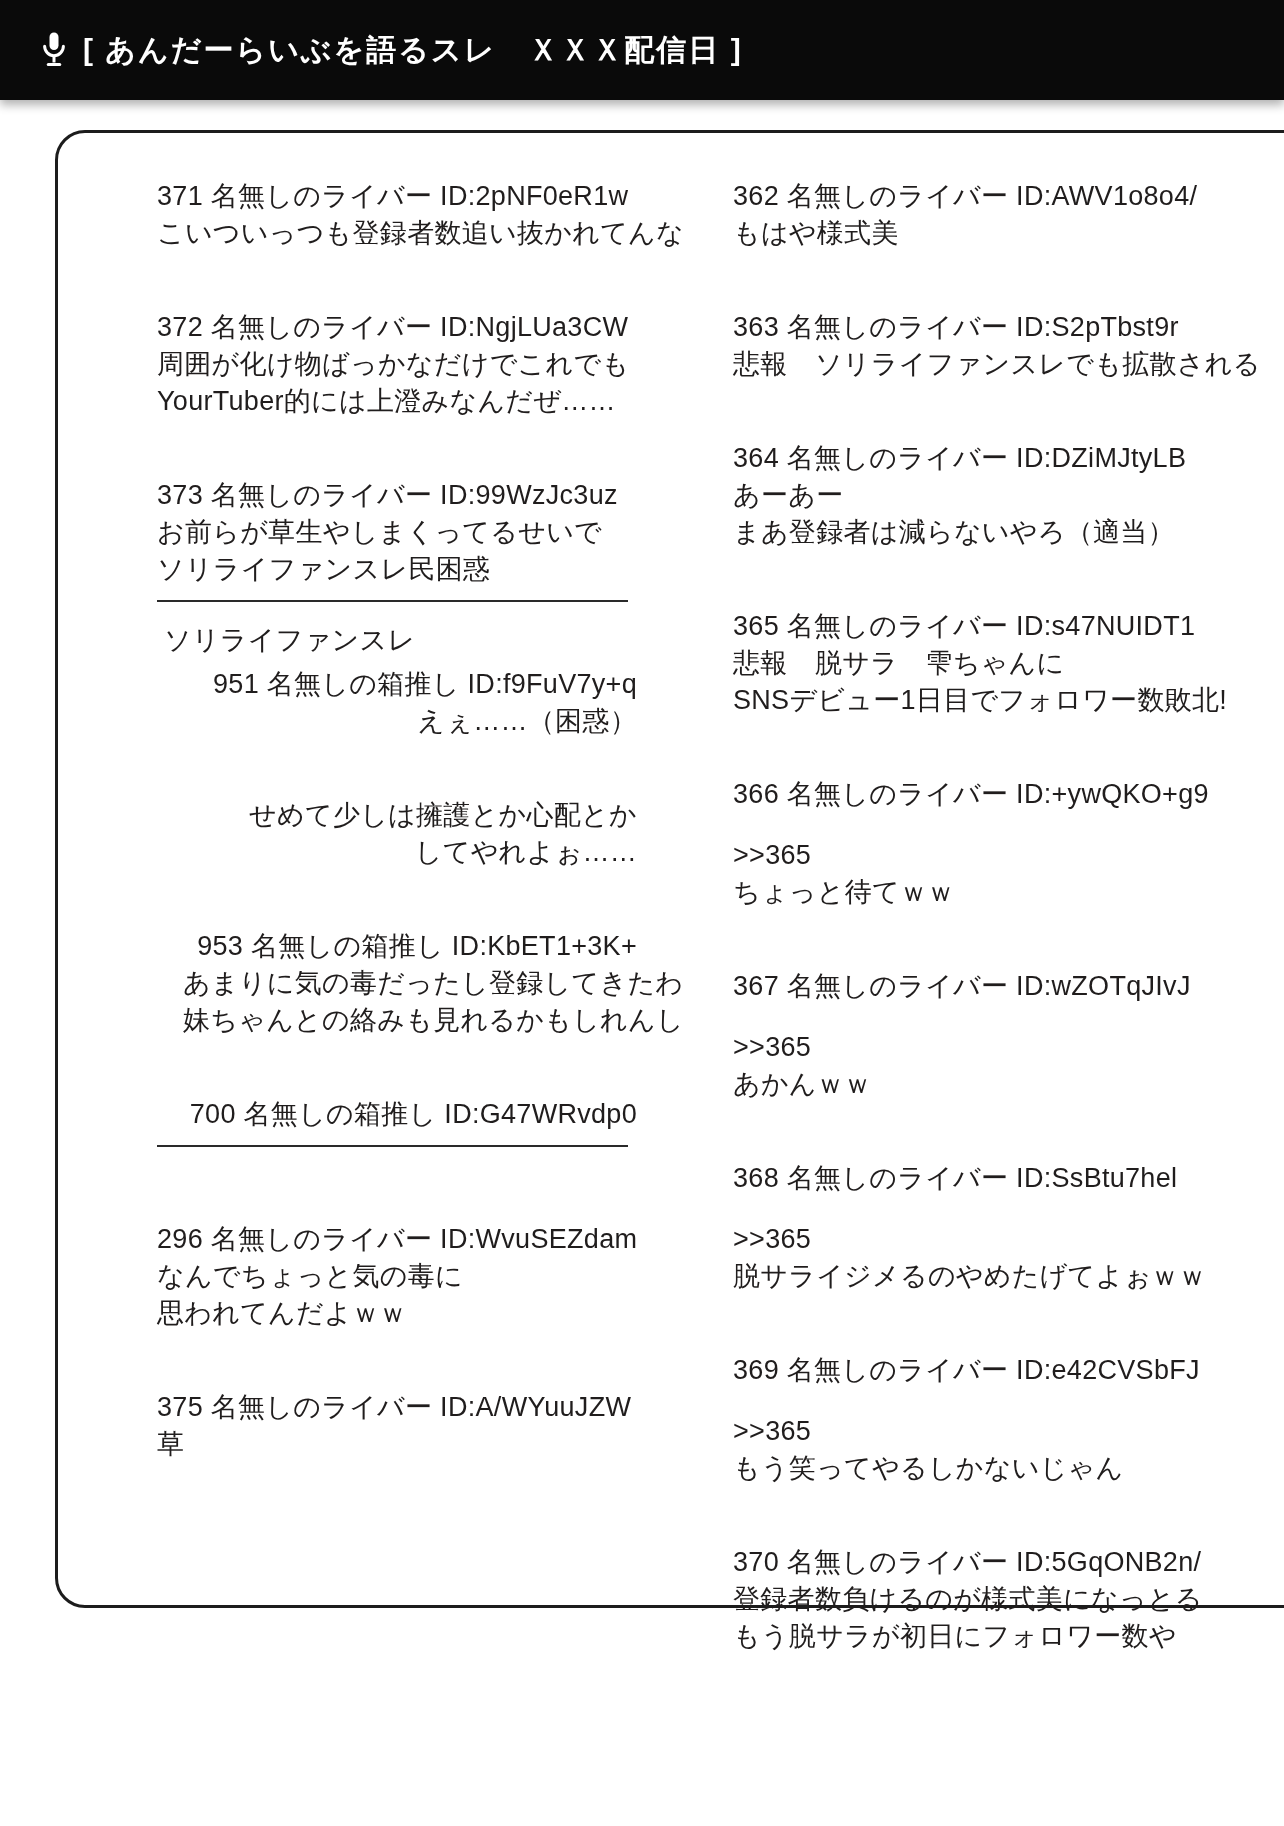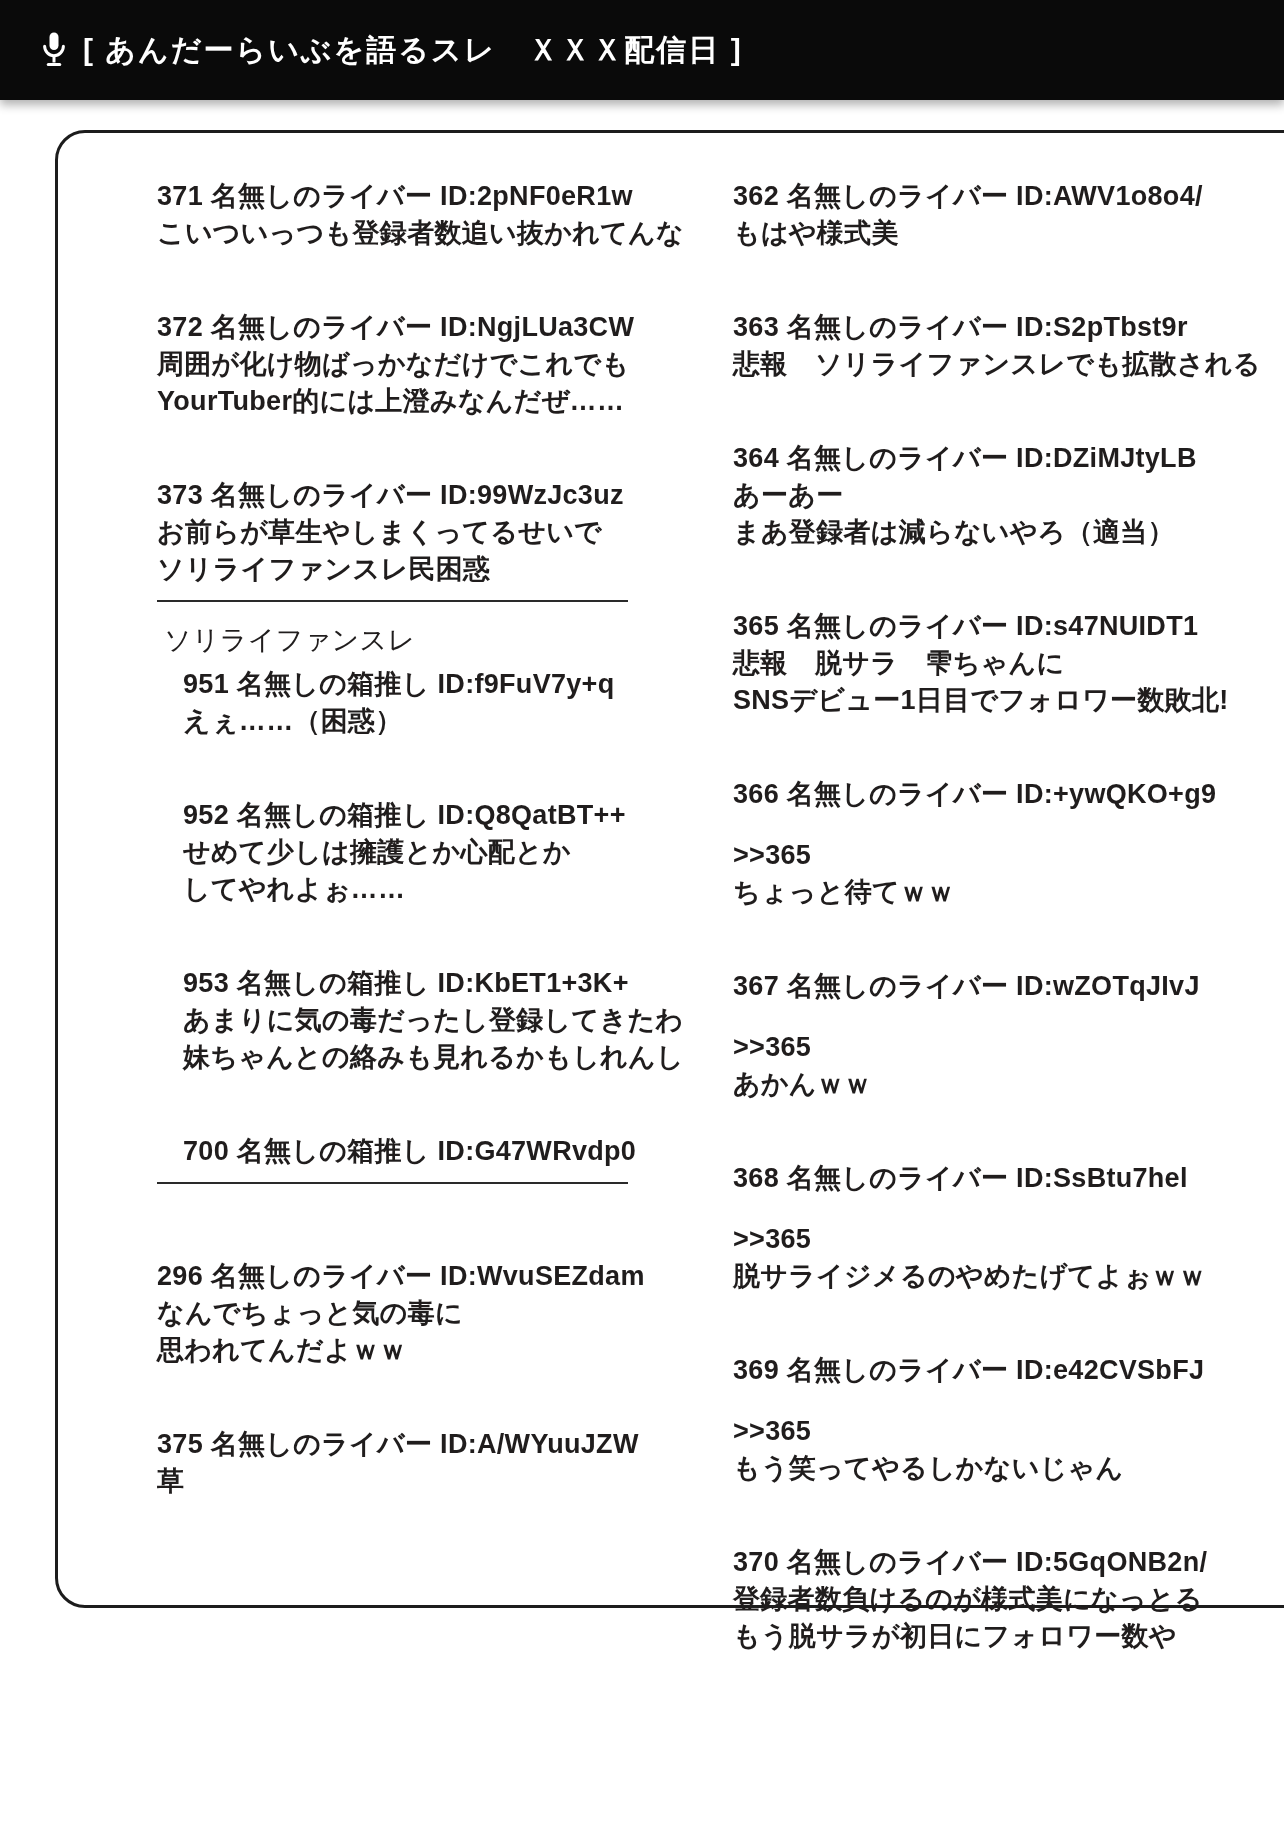--- a/index.html
+++ b/index.html
@@ -51,22 +51,22 @@
   }
 
   
   .col {
     position: absolute;
     top: 178px;
   }
   .col-left  { left: 157px; width: 480px; }
   .col-right { left: 733px; width: 500px; }
 
-  .post { margin: 0 0 57px 0; font-weight: bold; }
-  .post.indent { padding-left: 26px; }
+  .post { margin: 0 0 57px 0; }
+  .post.indent { padding-left: 26px; text-align: right; }
   .post-header, .post-line, .quote-label {
     font-size: 27px;
     line-height: 37px;
     letter-spacing: 0.3px;
     white-space: nowrap;
   }
   .post-line.anchor { cursor: pointer; margin-top: 24px; }
 
   .quote-divider {
     border: none;
@@ -112,21 +112,20 @@
         <div class="post-line">お前らが草生やしまくってるせいで</div>
         <div class="post-line">ソリライファンスレ民困惑</div>
       </article>
       <hr class="quote-divider">
       <div class="quote-label">ソリライファンスレ</div>
       <article class="post indent">
         <div class="post-header">951 名無しの箱推し ID:f9FuV7y+q</div>
         <div class="post-line">えぇ……（困惑）</div>
       </article>
       <article class="post indent">
-        <div class="post-header">952 名無しの箱推し ID:Q8QatBT++</div>
         <div class="post-line">せめて少しは擁護とか心配とか</div>
         <div class="post-line">してやれよぉ……</div>
       </article>
       <article class="post indent">
         <div class="post-header">953 名無しの箱推し ID:KbET1+3K+</div>
         <div class="post-line">あまりに気の毒だったし登録してきたわ</div>
         <div class="post-line">妹ちゃんとの絡みも見れるかもしれんし</div>
       </article>
       <article class="post indent">
         <div class="post-header">700 名無しの箱推し ID:G47WRvdp0</div>

